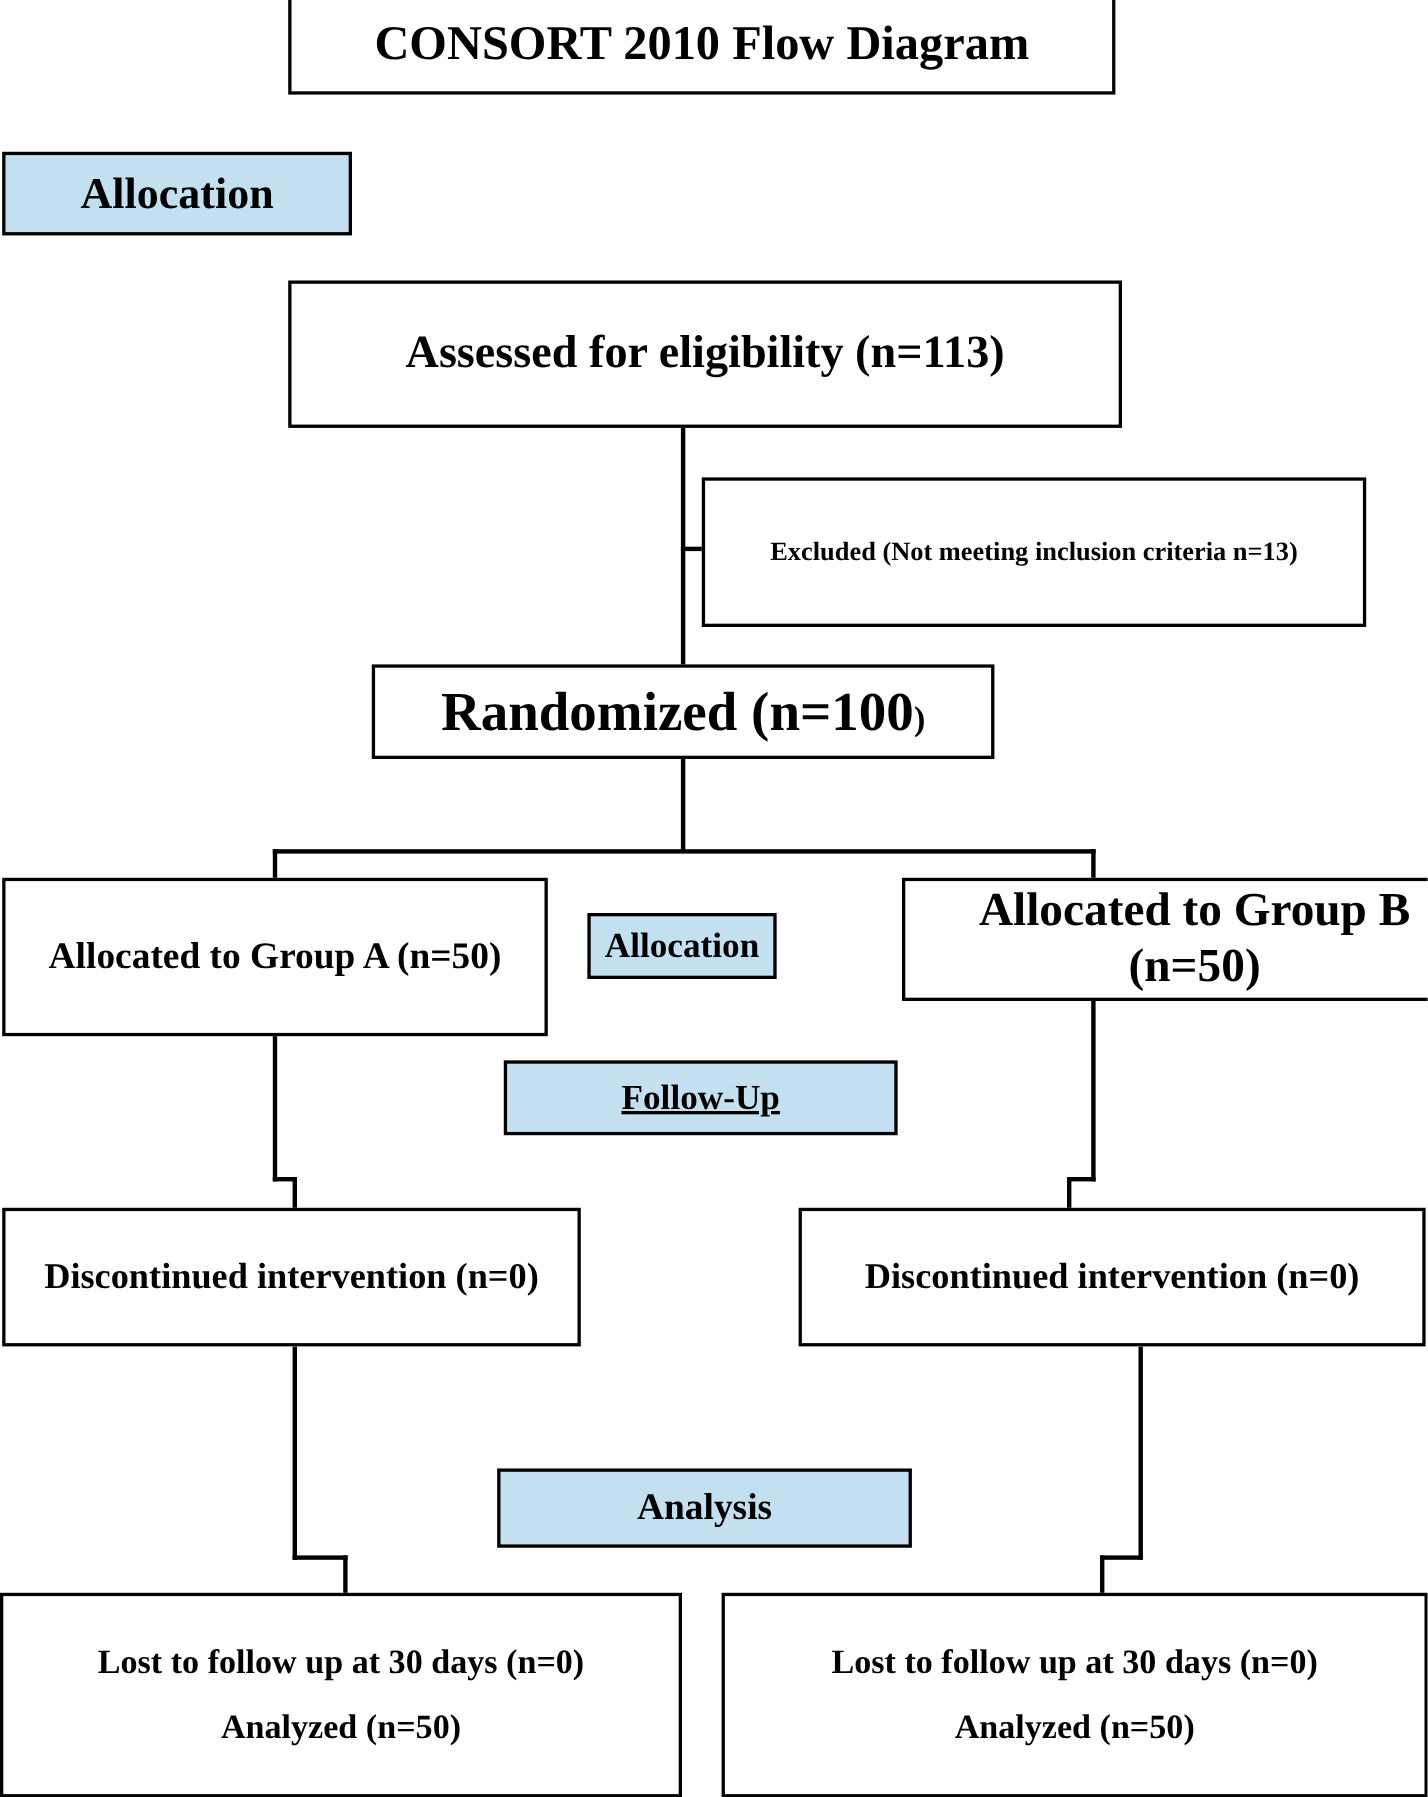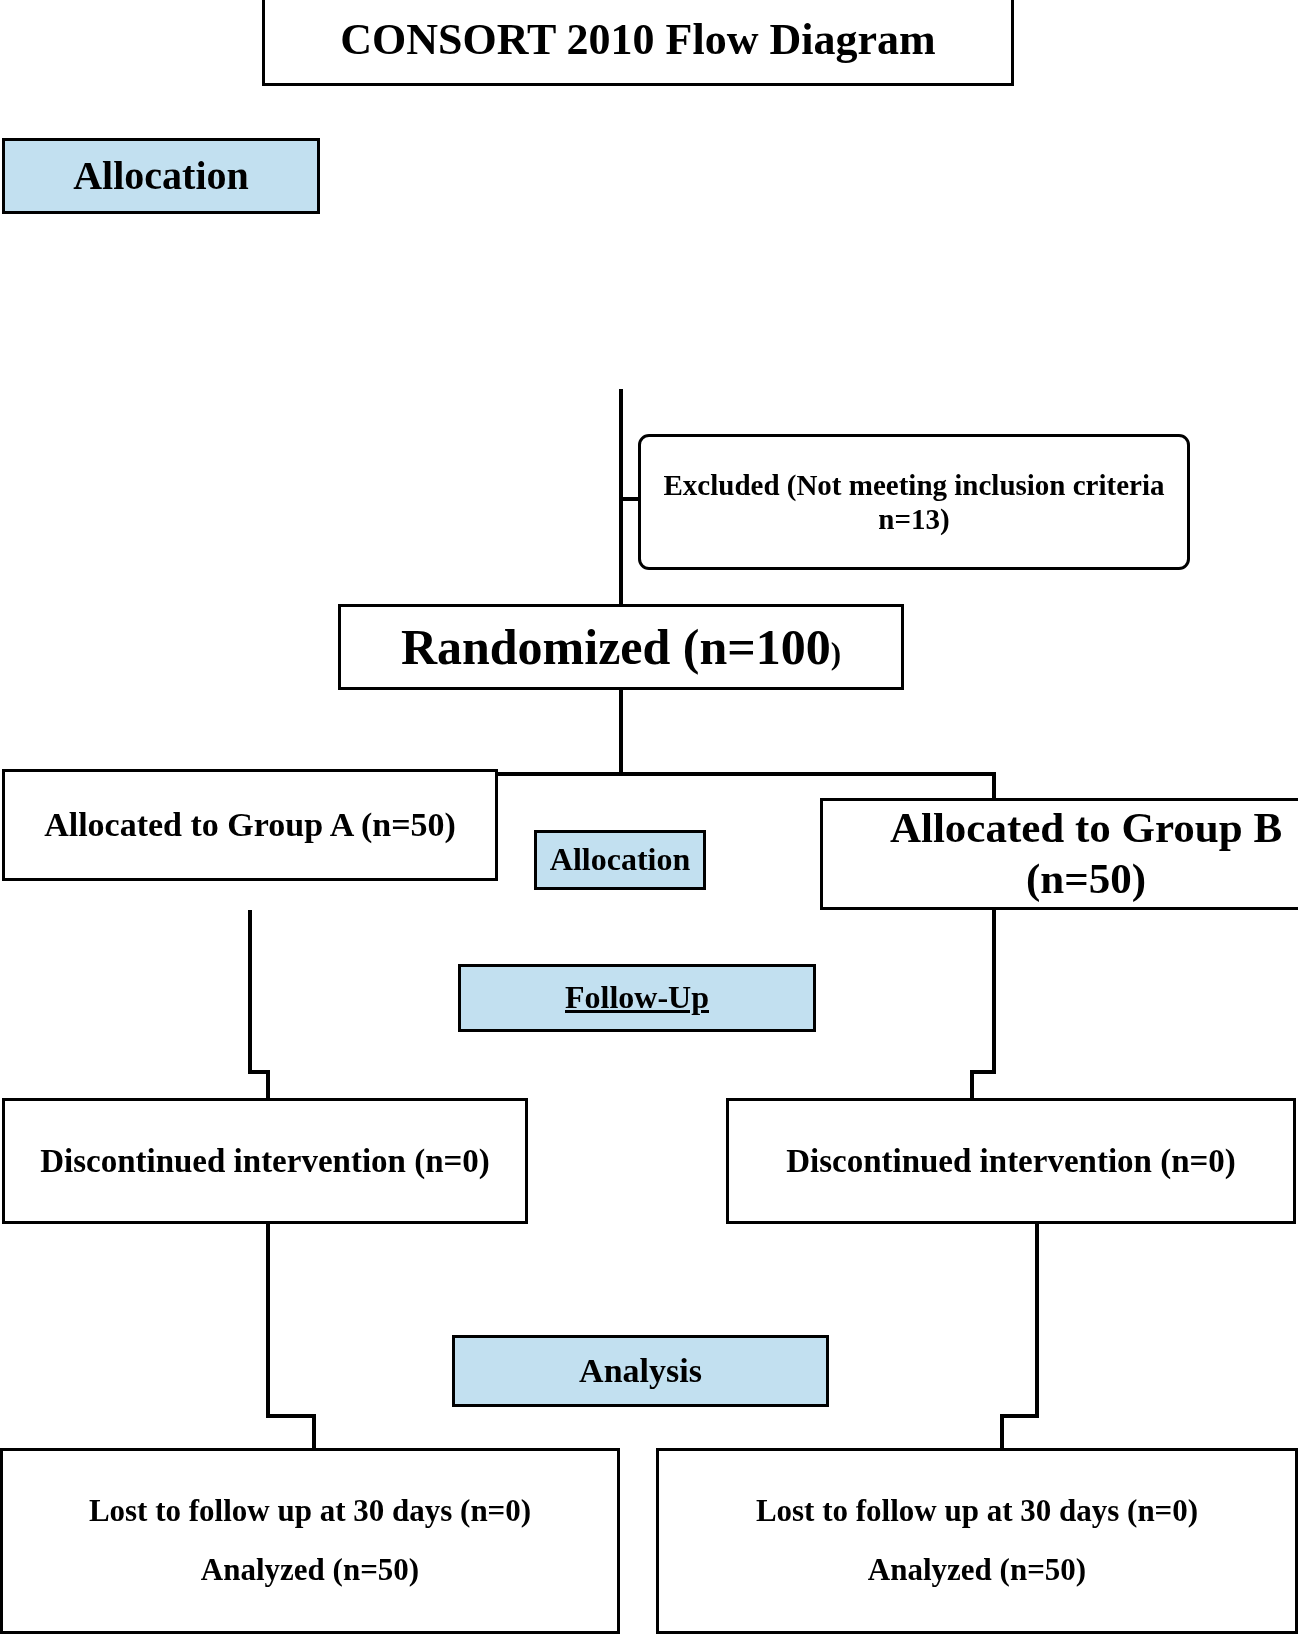--- a/index.html
+++ b/index.html
@@ -37,23 +37,23 @@
     padding: 0 6px;
   }
   .stage {
     background: #c2e0f0;
     border: 3px solid #000000;
   }
   
   #title-box      { left: 262px;  top: -6px;   width: 752px;  height: 92px;  font-size: 44px; }
   #enrollment-box { left: 2px;    top: 138px;  width: 318px;  height: 76px;  font-size: 40px; }
   #assessed-box   { left: 262px;  top: 255px;  width: 758px;  height: 134px; font-size: 42px; }
-  #excluded-box   { left: 638px;  top: 434px;  width: 552px;  height: 136px; font-size: 29px; border-radius: 11px; }
+  #excluded-box   { left: 638px;  top: 434px;  width: 604px;  height: 136px; font-size: 24px; }
   #randomized-box { left: 338px;  top: 604px;  width: 566px;  height: 86px;  font-size: 50px; }
-  #groupa-box     { left: 2px;    top: 769px;  width: 496px;  height: 112px; font-size: 34px; }
+  #groupa-box     { left: 2px;    top: 798px;  width: 496px;  height: 144px; font-size: 34px; }
   #allocation-box { left: 534px;  top: 830px;  width: 172px;  height: 60px;  font-size: 32px; }
   #groupb-box     { left: 784px;  top: 798px;  width: 532px;  height: 112px; font-size: 43px; margin-left: 36px; }
   #followup-box   { left: 458px;  top: 964px; width: 358px;  height: 68px;  font-size: 32px; text-decoration: underline; }
   #disc-a-box     { left: 2px;    top: 1098px; width: 526px;  height: 126px; font-size: 33px; }
   #disc-b-box     { left: 726px;  top: 1098px; width: 570px;  height: 126px; font-size: 33px; }
   #analysis-box   { left: 452px;  top: 1335px; width: 377px;  height: 72px;  font-size: 34px; }
   #lost-a-box     { left: 0px;    top: 1448px; width: 620px;  height: 186px; font-size: 31px; }
   #lost-b-box     { left: 656px;  top: 1448px; width: 642px;  height: 186px; font-size: 31px; }
 
   
@@ -93,20 +93,23 @@
   <div class="line v" style="left:1000px; top:1414px; height:38px;"></div>
 
   <div class="node" id="title-box">
     <span class="txt">CONSORT 2010 Flow Diagram</span>
   </div>
 
   <div class="node stage" id="enrollment-box">
     <span class="txt">Allocation</span>
   </div>
 
+  <div class="node" id="assessed-box">
+    <span class="txt">Assessed for eligibility (n=113)</span>
+  </div>
 
   <div class="node" id="excluded-box">
     <span class="txt">Excluded (Not meeting inclusion criteria n=13)</span>
   </div>
 
   <div class="node" id="randomized-box">
     <span class="txt"><span>Randomized (n=100</span><span class="small-paren">)</span></span>
   </div>
 
   <div class="node" id="groupa-box">

